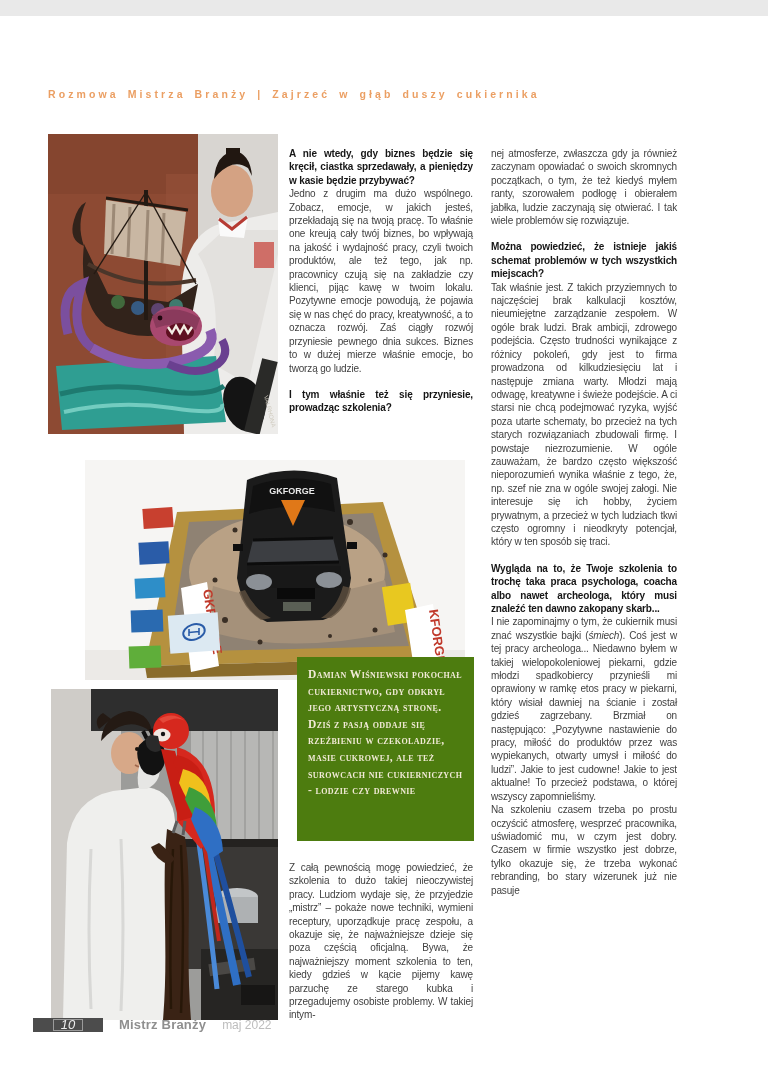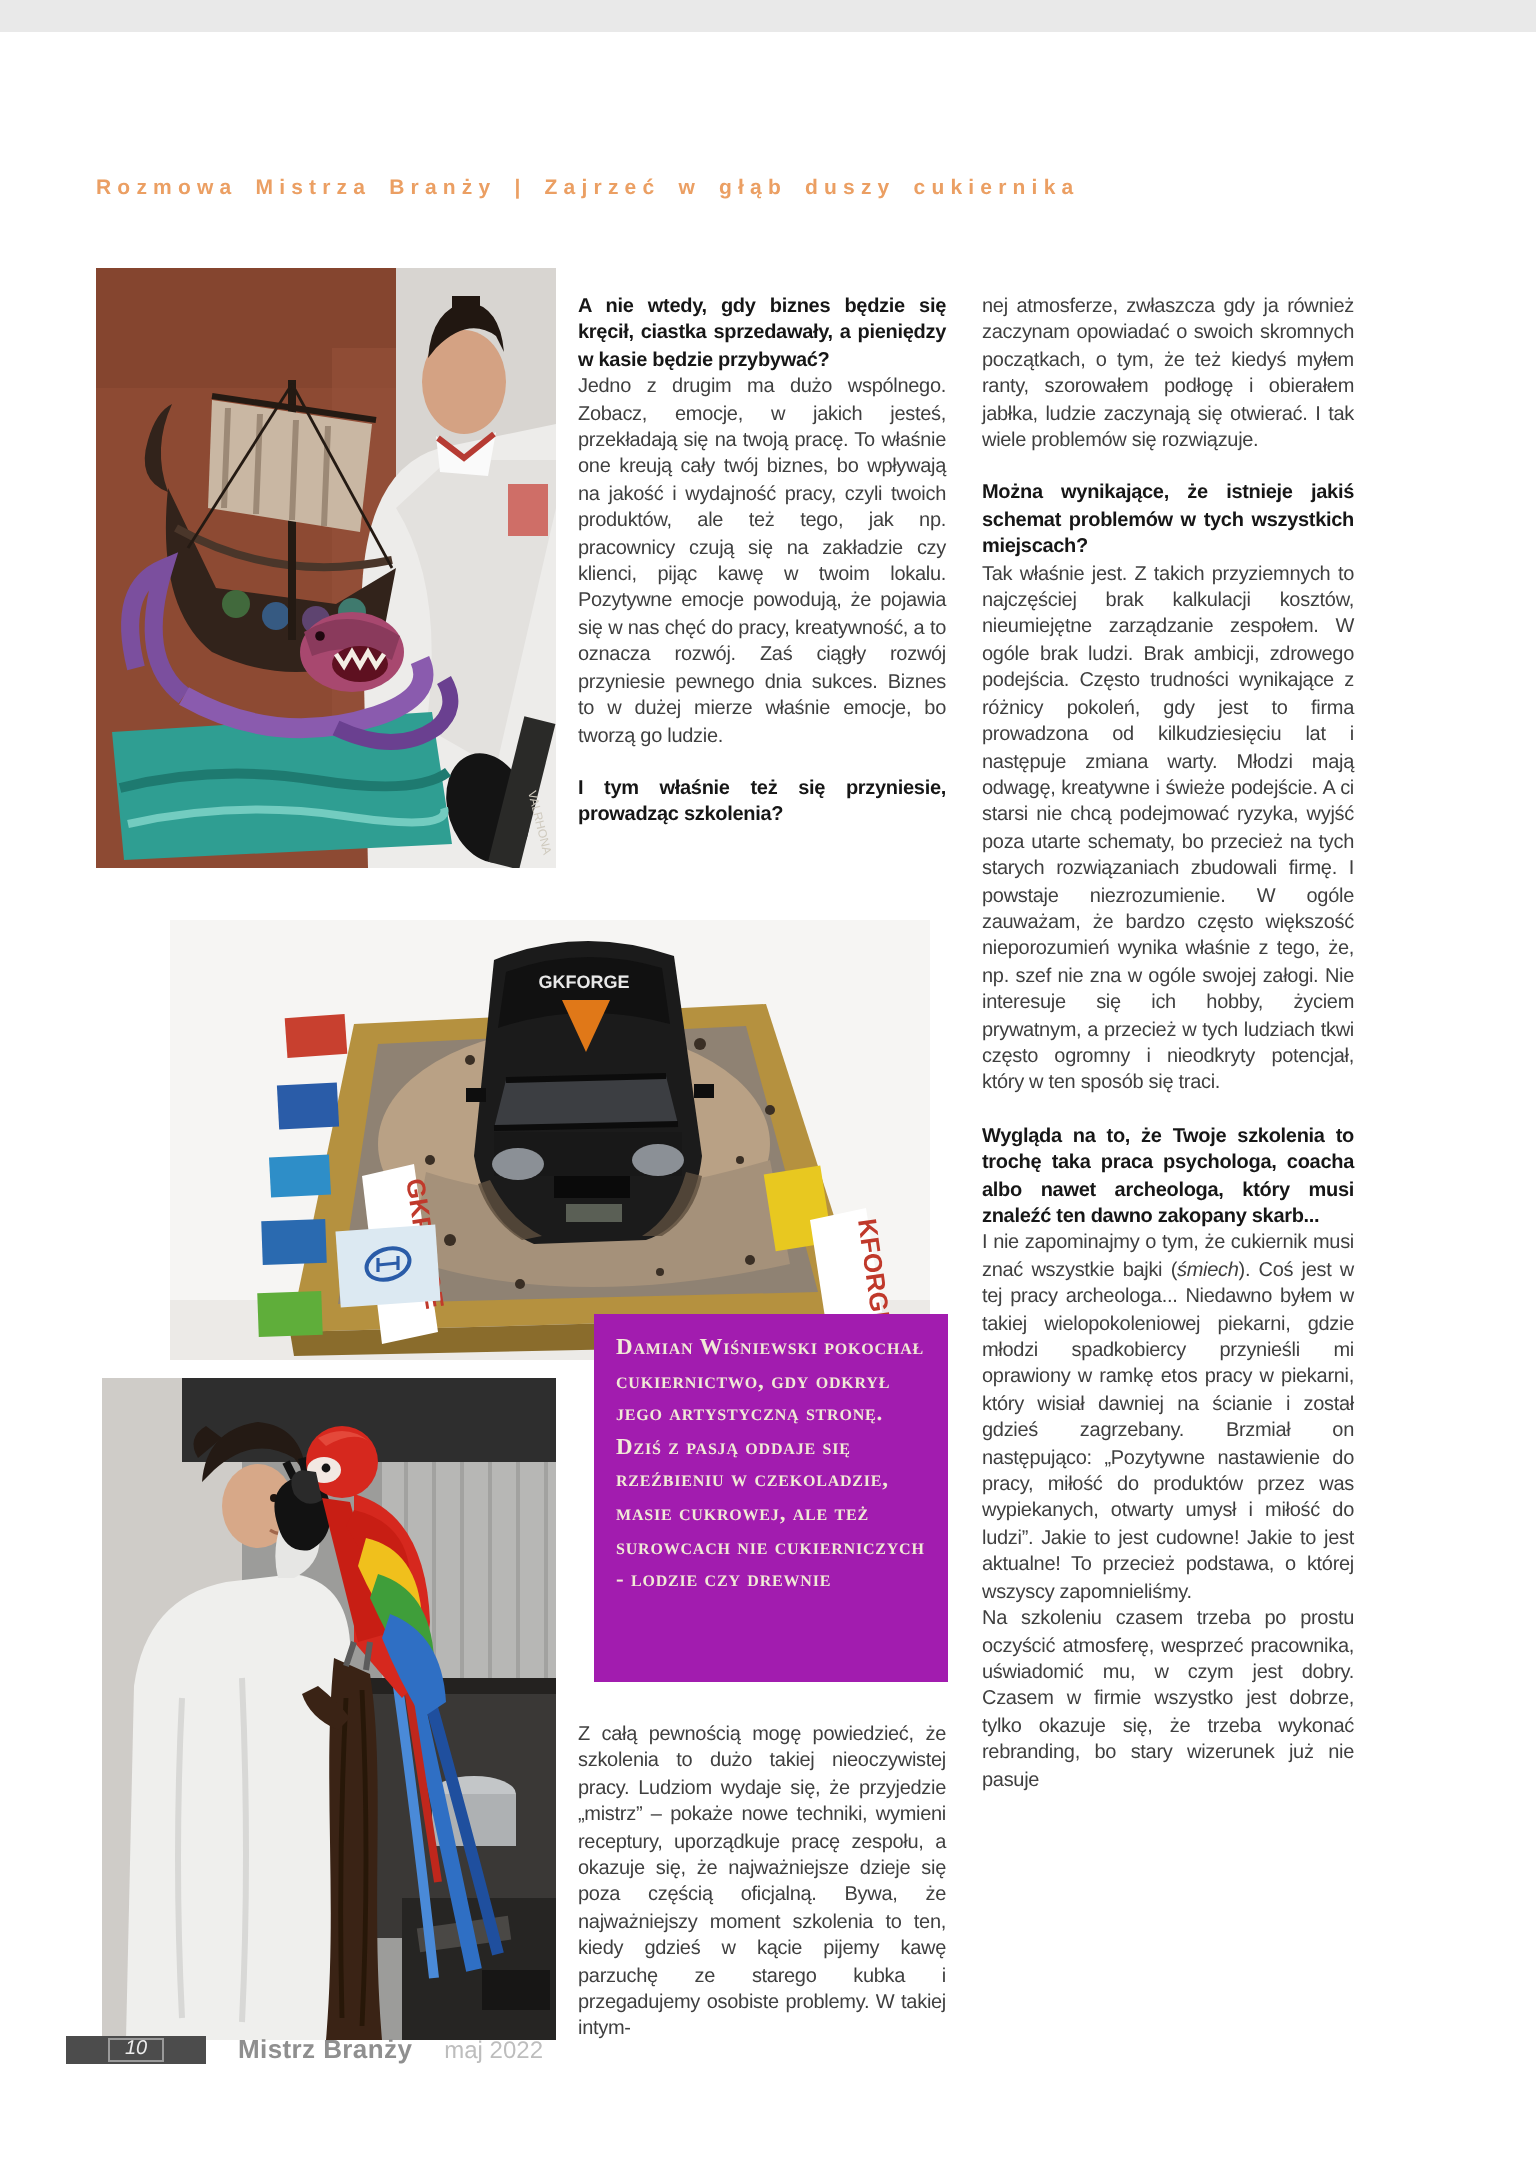--- a/index.html
+++ b/index.html
@@ -14,28 +14,28 @@
   .mid2{left:289px;top:845px;width:184px;}
   .right{left:491px;top:131px;width:186px;}
   .q{font-weight:bold;color:#161616;margin:13px 0 0 0;}
   .q.first{margin-top:0;}
   .p{margin:0;}
   .photo{position:absolute;display:block;}
   .ph1{left:48px;top:118px;width:230px;height:300px;}
   .ph2{left:85px;top:444px;width:380px;height:220px;}
   .ph3{left:51px;top:673px;width:227px;height:331px;}
   .pullquote{position:absolute;left:297px;top:641px;width:177px;min-height:184px;
-             box-sizing:border-box;background:#a21caf;color:#f1ead6;
+             box-sizing:border-box;background:#4d7c0f;color:#f1ead6;
              font-family:"Liberation Serif",serif;font-variant:small-caps;
              font-weight:600;font-size:11.5px;line-height:16.6px;
              letter-spacing:0.4px;padding:9px 10px 8px 11px;}
   .footer{position:absolute;left:33px;top:1001px;display:flex;align-items:center;gap:16px;}
   .page-badge{width:70px;height:14px;background:#4c4c4c;display:flex;
               align-items:center;justify-content:center;}
-  .page-num{border:1px solid #9a9a9a;color:#ededed;font-size:10px;line-height:10px;
+  .page-num{border:1px solid #9a9a9a;color:#ededed;font-size:13px;line-height:10px;
             padding:0 7px;font-style:italic;}
   .mag{font-weight:bold;font-size:13px;color:#8f8f8f;letter-spacing:0.2px;}
   .issue{font-size:12px;color:#bdbdbd;}
   .it{font-style:italic;}
   svg text{font-family:"Liberation Sans",sans-serif;}
 </style>
 </head>
 <body>
 
 <div class="page">
@@ -91,21 +91,21 @@
   </svg>
 
   <div class="col mid1">
     <p class="q first">A nie wtedy, gdy biznes będzie się kręcił, ciastka sprzedawały, a pieniędzy w kasie będzie przybywać?</p>
     <p class="p">Jedno z drugim ma dużo wspólnego. Zobacz, emocje, w jakich jesteś, przekładają się na twoją pracę. To właśnie one kreują cały twój biznes, bo wpływają na jakość i wydajność pracy, czyli twoich produktów, ale też tego, jak np. pracownicy czują się na zakładzie czy klienci, pijąc kawę w twoim lokalu. Pozytywne emocje powodują, że pojawia się w nas chęć do pracy, kreatywność, a to oznacza rozwój. Zaś ciągły rozwój przyniesie pewnego dnia sukces. Biznes to w dużej mierze właśnie emocje, bo tworzą go ludzie.</p>
     <p class="q">I tym właśnie też się przyniesie, prowadząc szkolenia?</p>
   </div>
 
   <div class="col right">
     <p class="p">nej atmosferze, zwłaszcza gdy ja również zaczynam opowiadać o swoich skromnych początkach, o tym, że też kiedyś myłem ranty, szorowałem podłogę i obierałem jabłka, ludzie zaczynają się otwierać. I tak wiele problemów się rozwiązuje.</p>
-    <p class="q">Można wynikające, że istnieje jakiś schemat problemów w tych wszystkich miejscach?</p>
+    <p class="q">Można powiedzieć, że istnieje jakiś schemat problemów w tych wszystkich miejscach?</p>
     <p class="p">Tak właśnie jest. Z takich przyziemnych to najczęściej brak kalkulacji kosztów, nieumiejętne zarządzanie zespołem. W ogóle brak ludzi. Brak ambicji, zdrowego podejścia. Często trudności wynikające z różnicy pokoleń, gdy jest to firma prowadzona od kilkudziesięciu lat i następuje zmiana warty. Młodzi mają odwagę, kreatywne i świeże podejście. A ci starsi nie chcą podejmować ryzyka, wyjść poza utarte schematy, bo przecież na tych starych rozwiązaniach zbudowali firmę. I powstaje niezrozumienie. W ogóle zauważam, że bardzo często większość nieporozumień wynika właśnie z tego, że, np. szef nie zna w ogóle swojej załogi. Nie interesuje się ich hobby, życiem prywatnym, a przecież w tych ludziach tkwi często ogromny i nieodkryty potencjał, który w ten sposób się traci.</p>
     <p class="q">Wygląda na to, że Twoje szkolenia to trochę taka praca psychologa, coacha albo nawet archeologa, który musi znaleźć ten dawno zakopany skarb...</p>
     <p class="p"><span>I nie zapominajmy o tym, że cukiernik musi znać wszystkie bajki (</span><span class="it">śmiech</span><span>). Coś jest w tej pracy archeologa... Niedawno byłem w takiej wielopokoleniowej piekarni, gdzie młodzi spadkobiercy przynieśli mi oprawiony w ramkę etos pracy w piekarni, który wisiał dawniej na ścianie i został gdzieś zagrzebany. Brzmiał on następująco: „Pozytywne nastawienie do pracy, miłość do produktów przez was wypiekanych, otwarty umysł i miłość do ludzi”. Jakie to jest cudowne! Jakie to jest aktualne! To przecież podstawa, o której wszyscy zapomnieliśmy.</span></p>
     <p class="p">Na szkoleniu czasem trzeba po prostu oczyścić atmosferę, wesprzeć pracownika, uświadomić mu, w czym jest dobry. Czasem w firmie wszystko jest dobrze, tylko okazuje się, że trzeba wykonać rebranding, bo stary wizerunek już nie pasuje</p>
   </div>
 
   <svg class="photo ph2" viewBox="0 0 380 220">
     <g>
       <rect width="380" height="220" fill="#f6f5f3"></rect>
       <rect y="190" width="380" height="30" fill="#eceae7"></rect>

